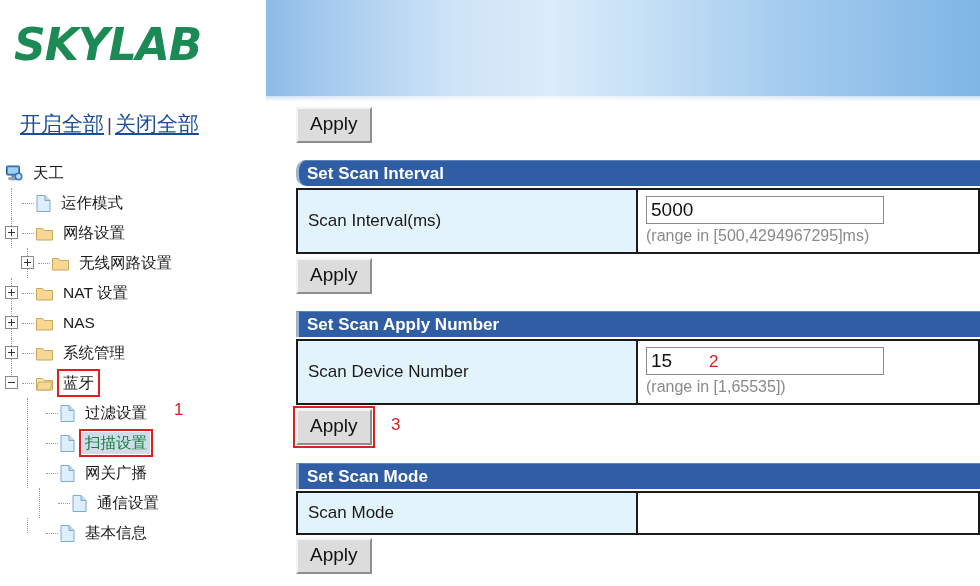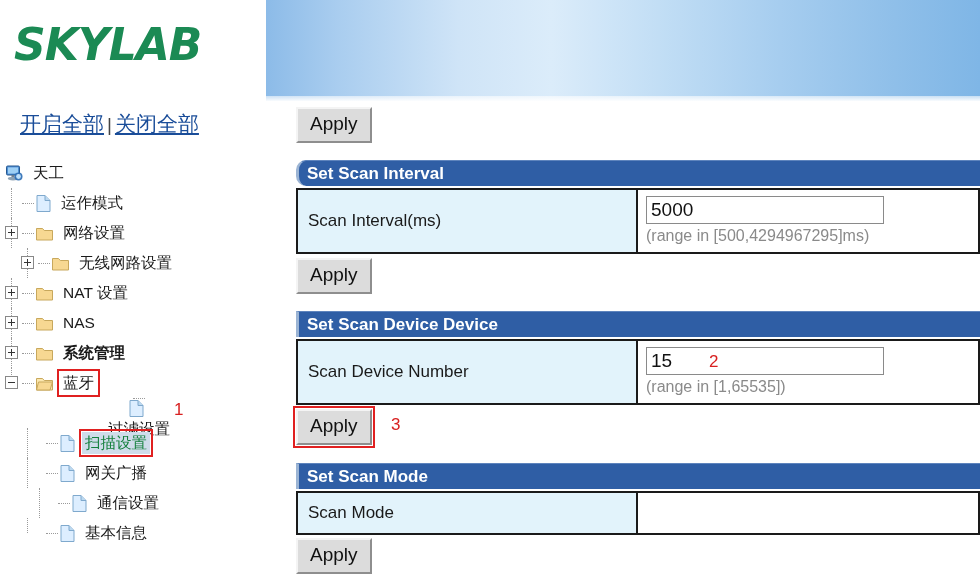--- a/index.html
+++ b/index.html
@@ -311,21 +311,21 @@
         </span>
         <span class="dots"></span>
         <span class="ico">
           <svg width="19" height="17" viewBox="0 0 19 17">
               <path d="M1.5 3.5h6l1.8 2h8.2v9.5H1.5z" fill="#f7d892" stroke="#c8a85c" stroke-width="1"></path>
             </svg>
         </span>
         <span class="tlabel">NAS</span>
       </div>
 
-      <div class="tnode" style="padding-left:4px;font-weight:bold;">
+      <div class="tnode" style="padding-left:4px;">
         <span class="tindent" style="width:17px;position:relative;">
             <span class="vline" style="left:7px;"></span>
           <span class="toggle plus" style="position:absolute;left:1px;top:8px;"></span>
         </span>
         <span class="dots"></span>
         <span class="ico">
           <svg width="19" height="17" viewBox="0 0 19 17">
               <path d="M1.5 3.5h6l1.8 2h8.2v9.5H1.5z" fill="#f7d892" stroke="#c8a85c" stroke-width="1"></path>
             </svg>
         </span>
@@ -340,21 +340,21 @@
         <span class="dots"></span>
         <span class="ico">
           <svg width="19" height="17" viewBox="0 0 19 17">
               <path d="M1.5 3.5h6l1.8 2h8.2v9.5H1.5z" fill="#fbe7ae" stroke="#c8a85c" stroke-width="1"></path>
               <path d="M3.5 7h14l-2.5 8H1.5z" fill="#f7d892" stroke="#c8a85c" stroke-width="1"></path>
             </svg>
         </span>
         <span class="tlabel redbox">蓝牙</span>
       </div>
 
-      <div class="tnode" style="padding-left:12px;flex-direction:column;">
+      <div class="tnode" style="padding-left:4px;">
         <span class="tindent" style="width:17px;position:relative;"></span>
         <span class="tindent" style="width:24px;position:relative;">
             <span class="vline" style="left:6px;"></span>
           </span>
         <span class="dots"></span>
         <span class="ico">
           <svg width="17" height="19" viewBox="0 0 17 19">
               <path d="M2 1.5h8l5 5v11H2z" fill="#ddeeff" stroke="#7fa9cd" stroke-width="1"></path>
               <path d="M10 1.5v5h5" fill="#bcd9f0" stroke="#7fa9cd" stroke-width="1"></path>
             </svg>
@@ -438,21 +438,21 @@
     <div class="row" style="left:30px; top:188px; width:684px; height:66px;">
       <div class="cell-label" style="width:340px;">Scan Interval(ms)</div>
       <div class="cell-val">
         <input class="txtinput" style="width: 238px;" value="5000">
         <span class="hint">(range in [500,4294967295]ms)</span>
       </div>
     </div>
 
     <button class="btn-apply" style="left:30px; top:258px;">Apply</button>
 
-    <div class="sec-head" style="left:30px; top:311px; width:684px;">Set Scan Device Device</div>
+    <div class="sec-head" style="left:30px; top:311px; width:684px;">Set Scan Apply Number</div>
 
     <div class="row" style="left:30px; top:339px; width:684px; height:66px;">
       <div class="cell-label" style="width:340px;">Scan Device Number</div>
       <div class="cell-val">
         <input class="txtinput redbox" style="width: 238px;" value="15">
         <span class="hint">(range in [1,65535])</span>
       </div>
     </div>
 
     <span class="annot" style="left:443px; top:352px;">2</span>

